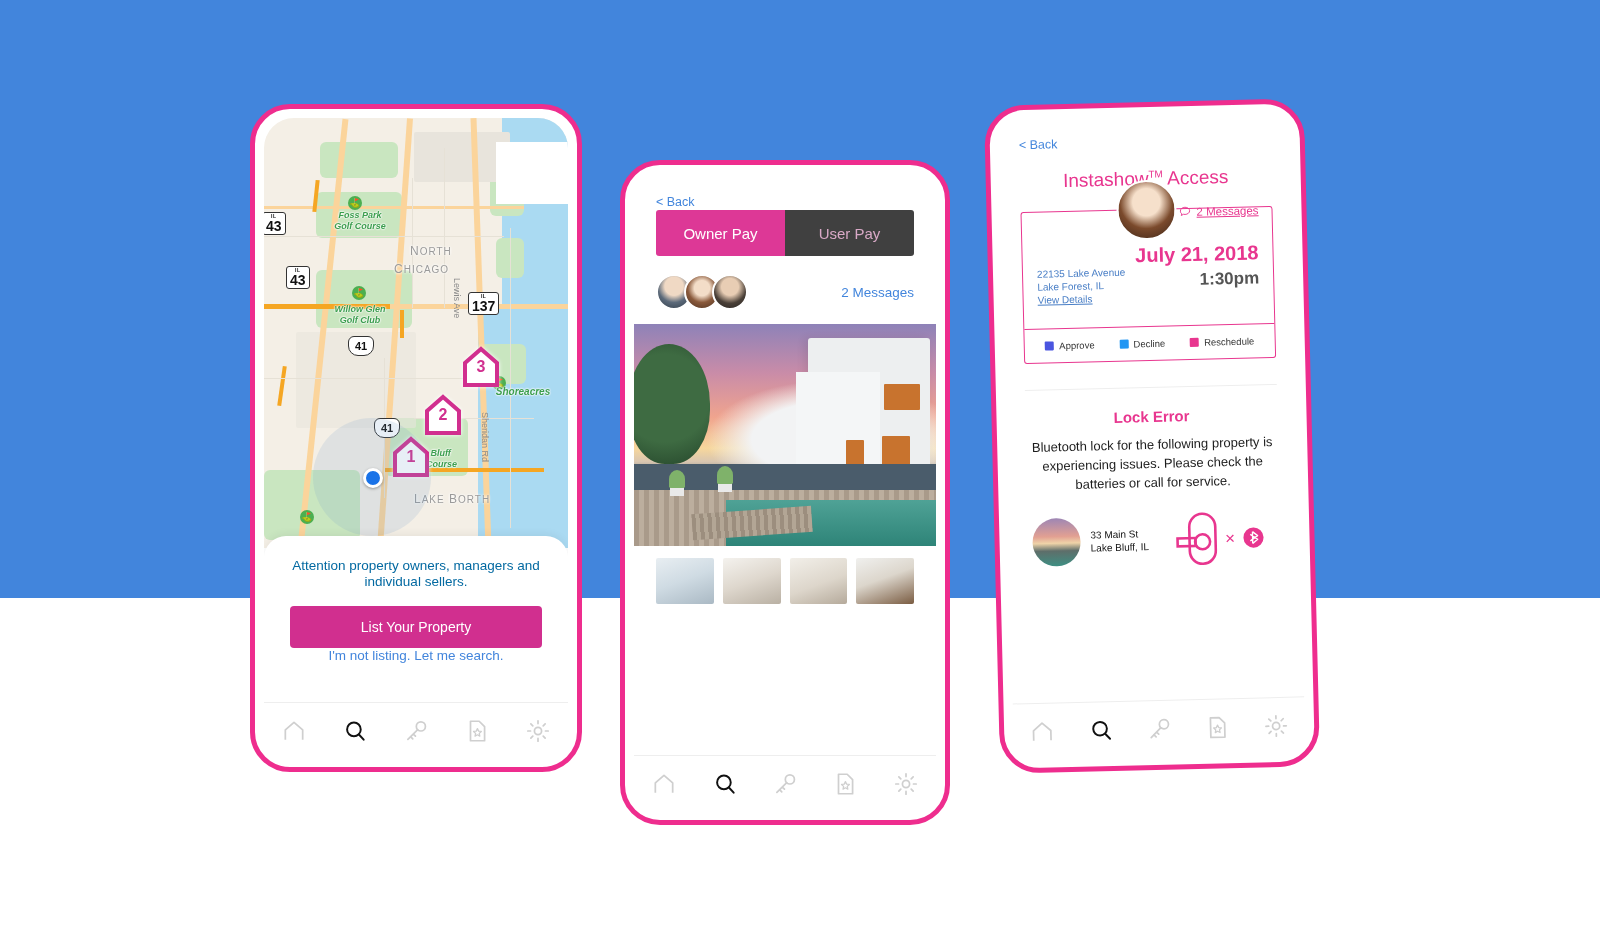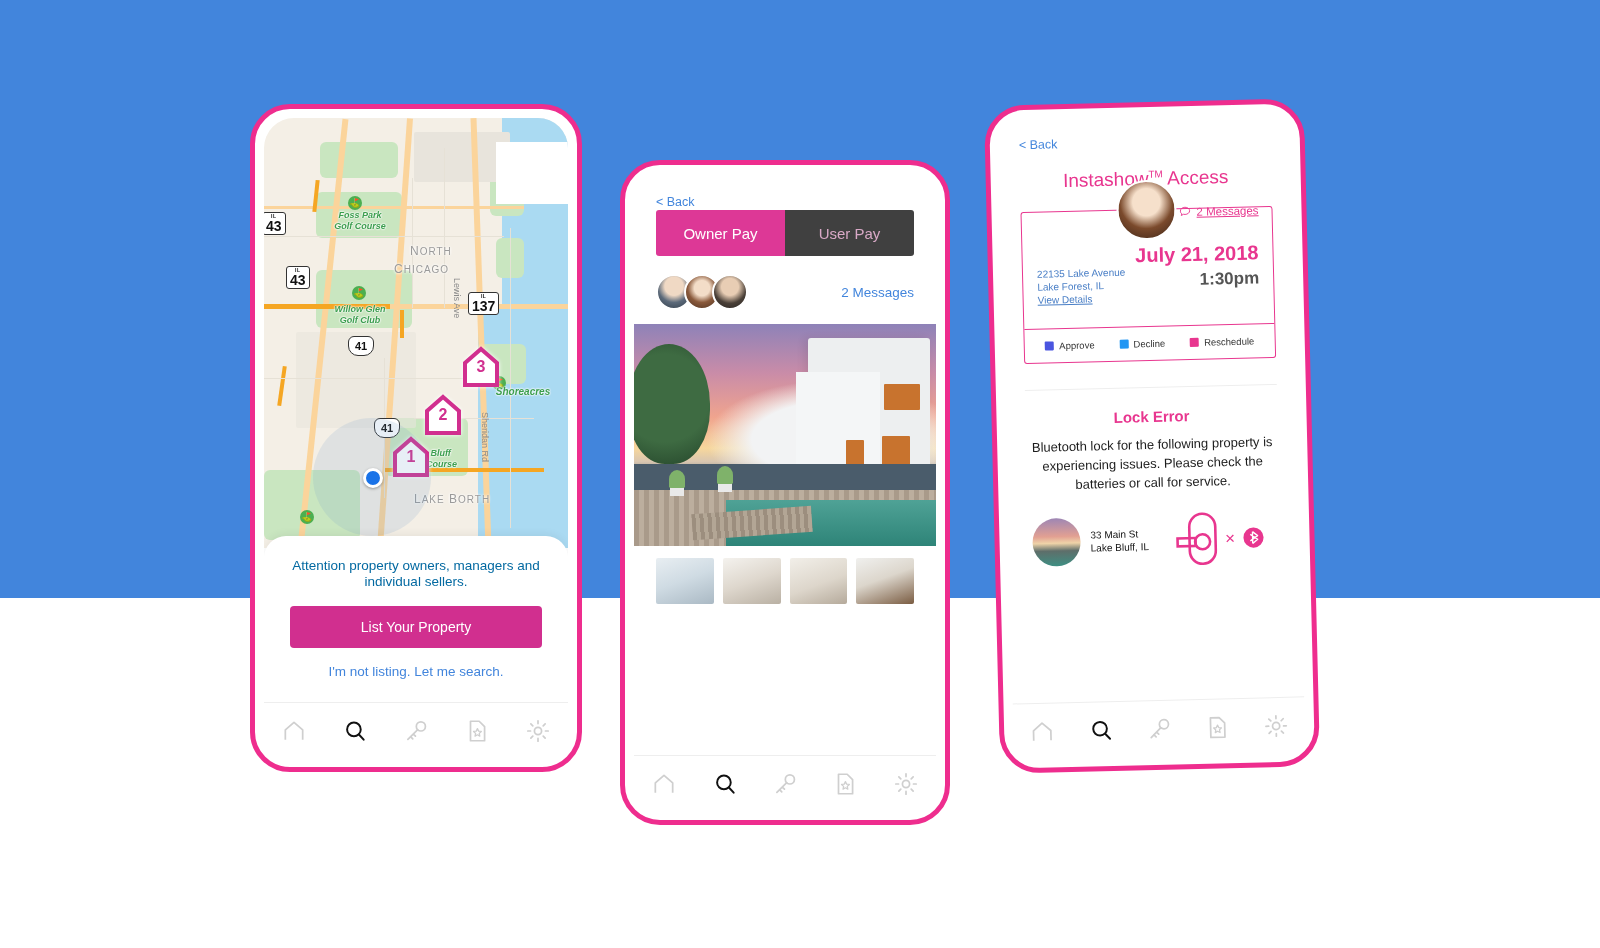--- a/index.html
+++ b/index.html
@@ -125,21 +125,21 @@
   }
   .sheet p {
     font-size:13.5px; color:#0369a1; line-height:16px; margin-bottom:16px;
   }
   .pink-btn {
     display:block; width:100%; height:42px; line-height:42px;
     background:#D12F8F; color:#fff; border:none; border-radius:4px;
     font-size:14px; font-family:inherit; cursor:pointer;
   }
   .blue-link {
-    display:block; margin-top:16px; color:#4285DC; font-size:13.5px; text-decoration:none;
+    display:block; color:#4285DC; font-size:13.5px; text-decoration:none;
   }
 
   
   .back-link { color:#4285DC; font-size:12.5px; text-decoration:none; }
   .p2-head { padding: 18px 22px 0 22px; }
   .p2-title {
     text-align:center; color:#E8368F; font-size:22px; font-weight:400;
     margin: 22px 0 20px 0;
   }
   .segmented {

